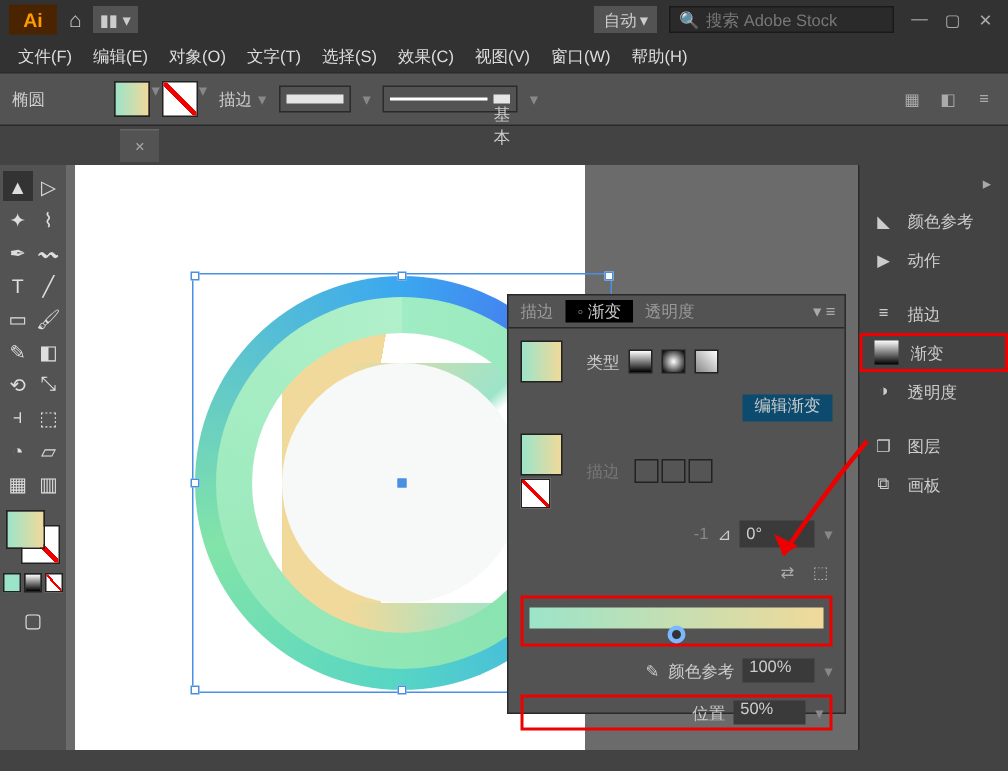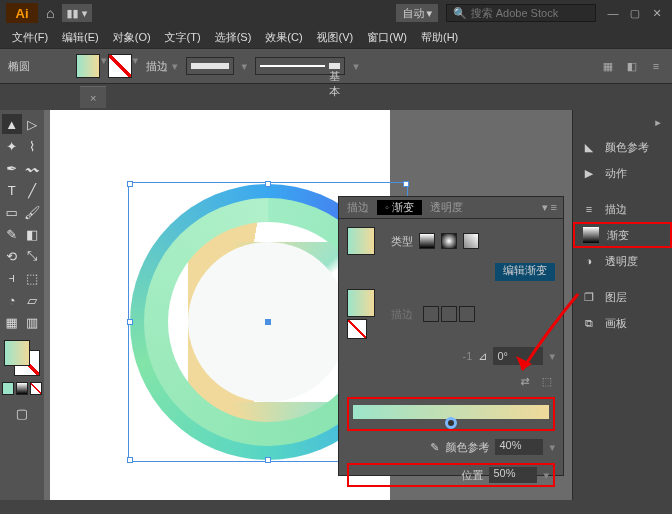--- a/index.html
+++ b/index.html
@@ -303,21 +303,21 @@
       <span class="icon-btn">⬚</span>
     </div>
     <div class="grad-slider-wrap">
       <div class="grad-slider">
         <div class="stop mid"></div>
       </div>
     </div>
     <div class="val-row">
       <span>✎</span>
       <span>颜色参考</span>
-      <div class="val-input">40%</div>
+      <div class="val-input">100%</div>
       <span style="color:#888">▾</span>
     </div>
     <div class="val-row hl">
       <span>位置</span>
       <div class="val-input">50%</div>
       <span style="color:#888">▾</span>
     </div>
   </div>
 </div>
 

